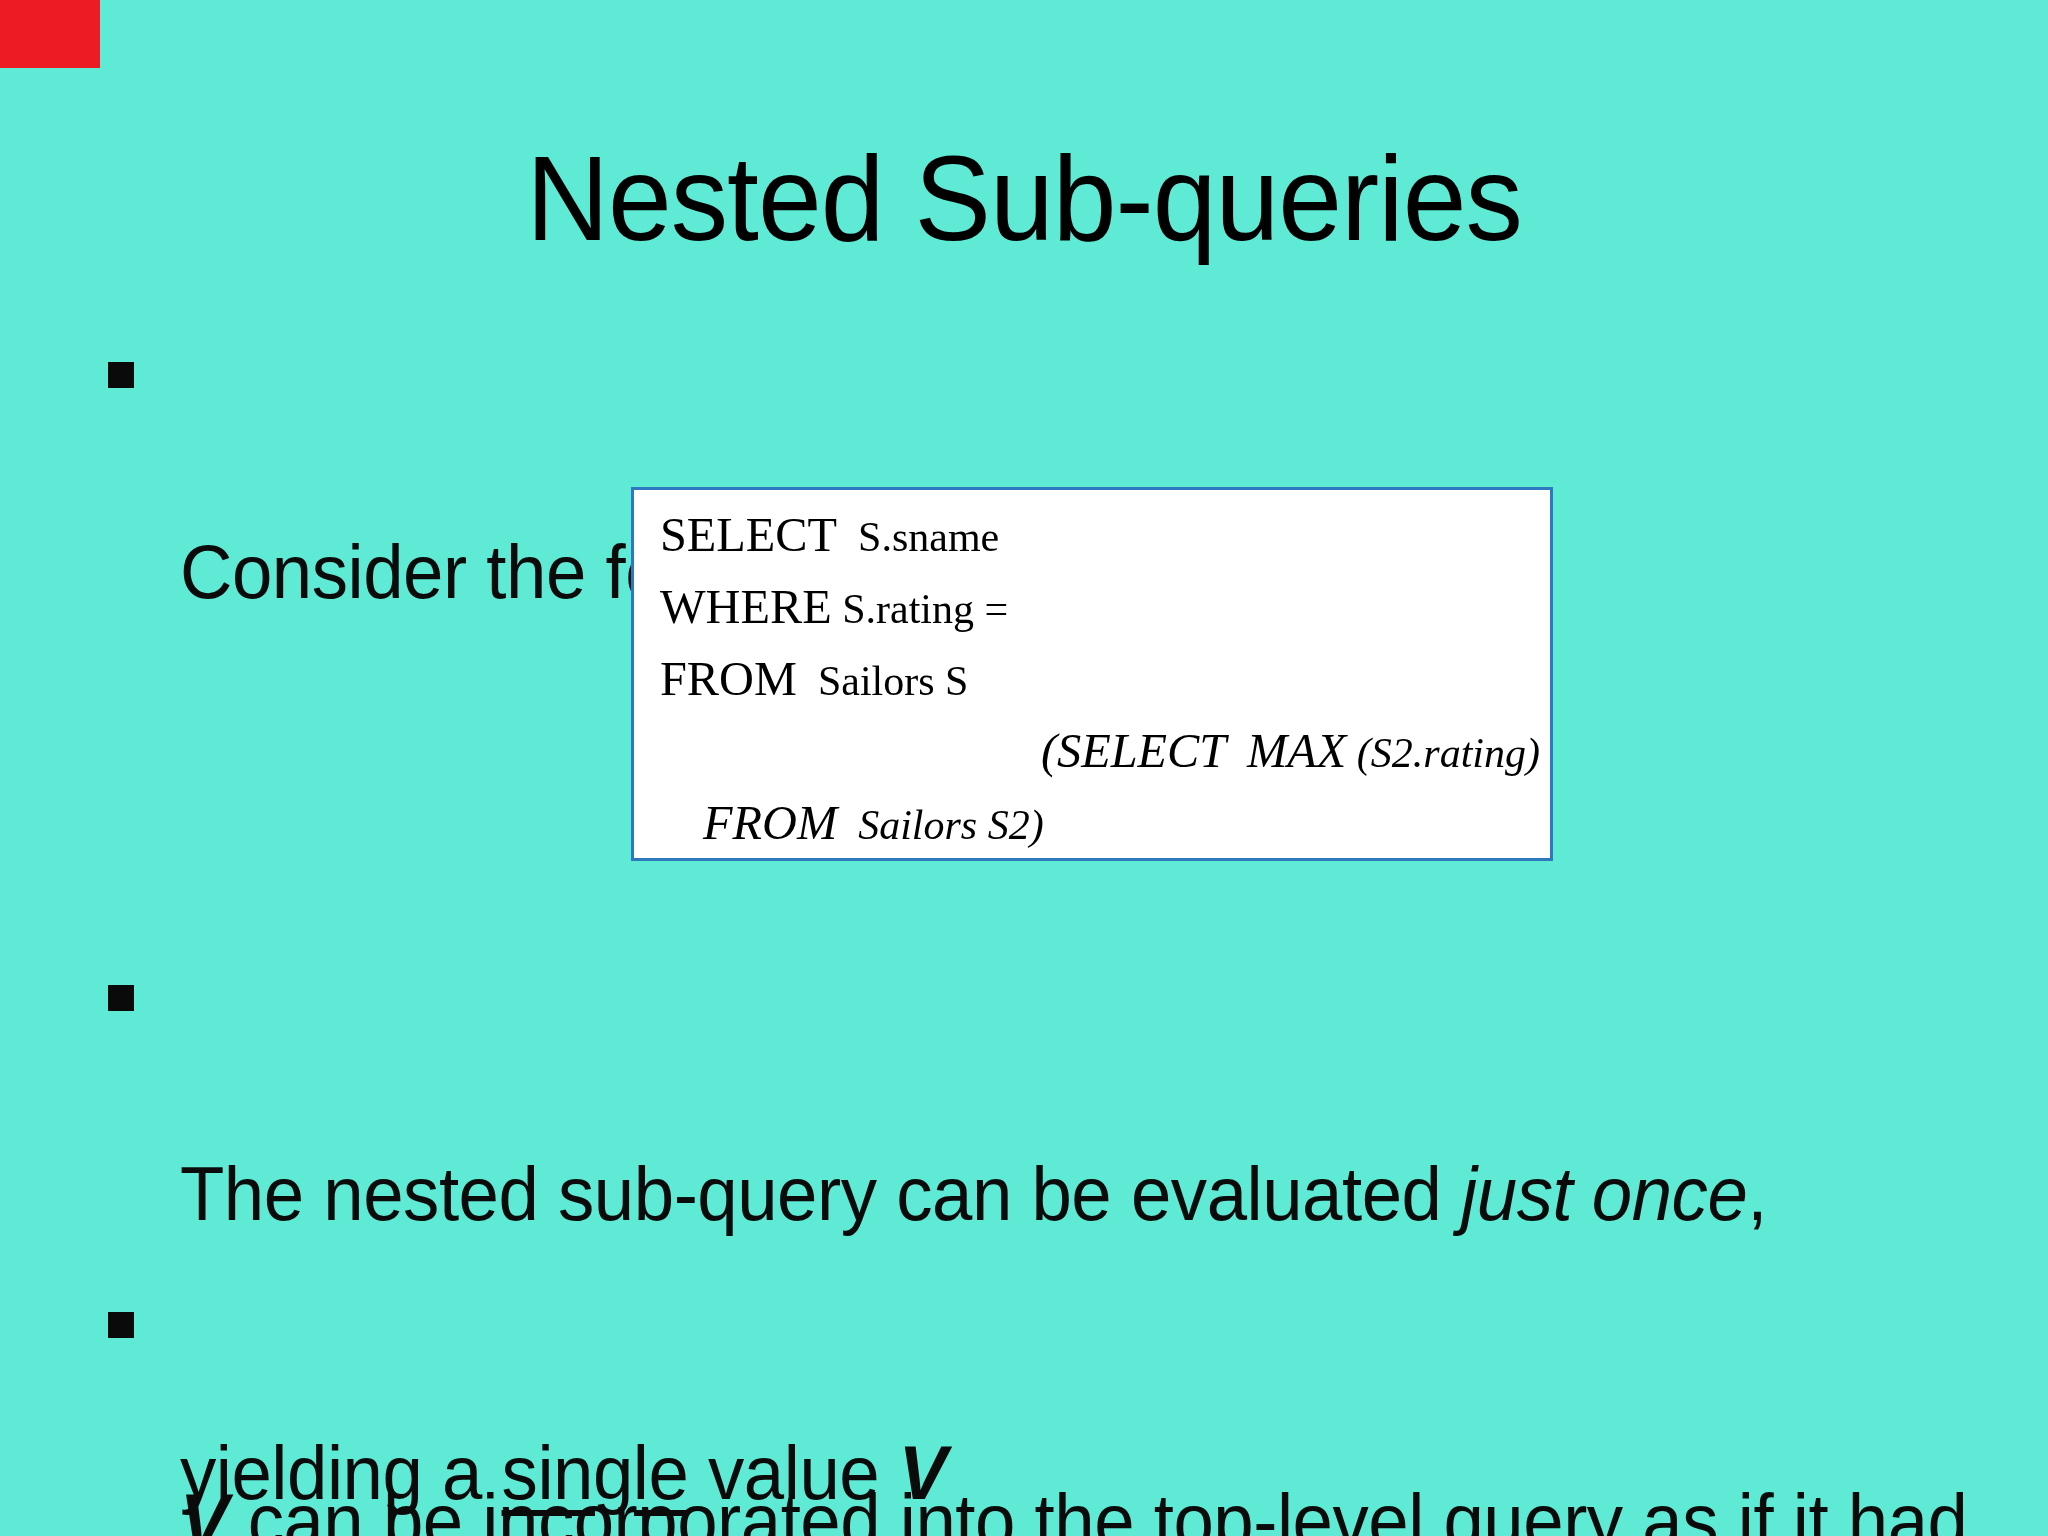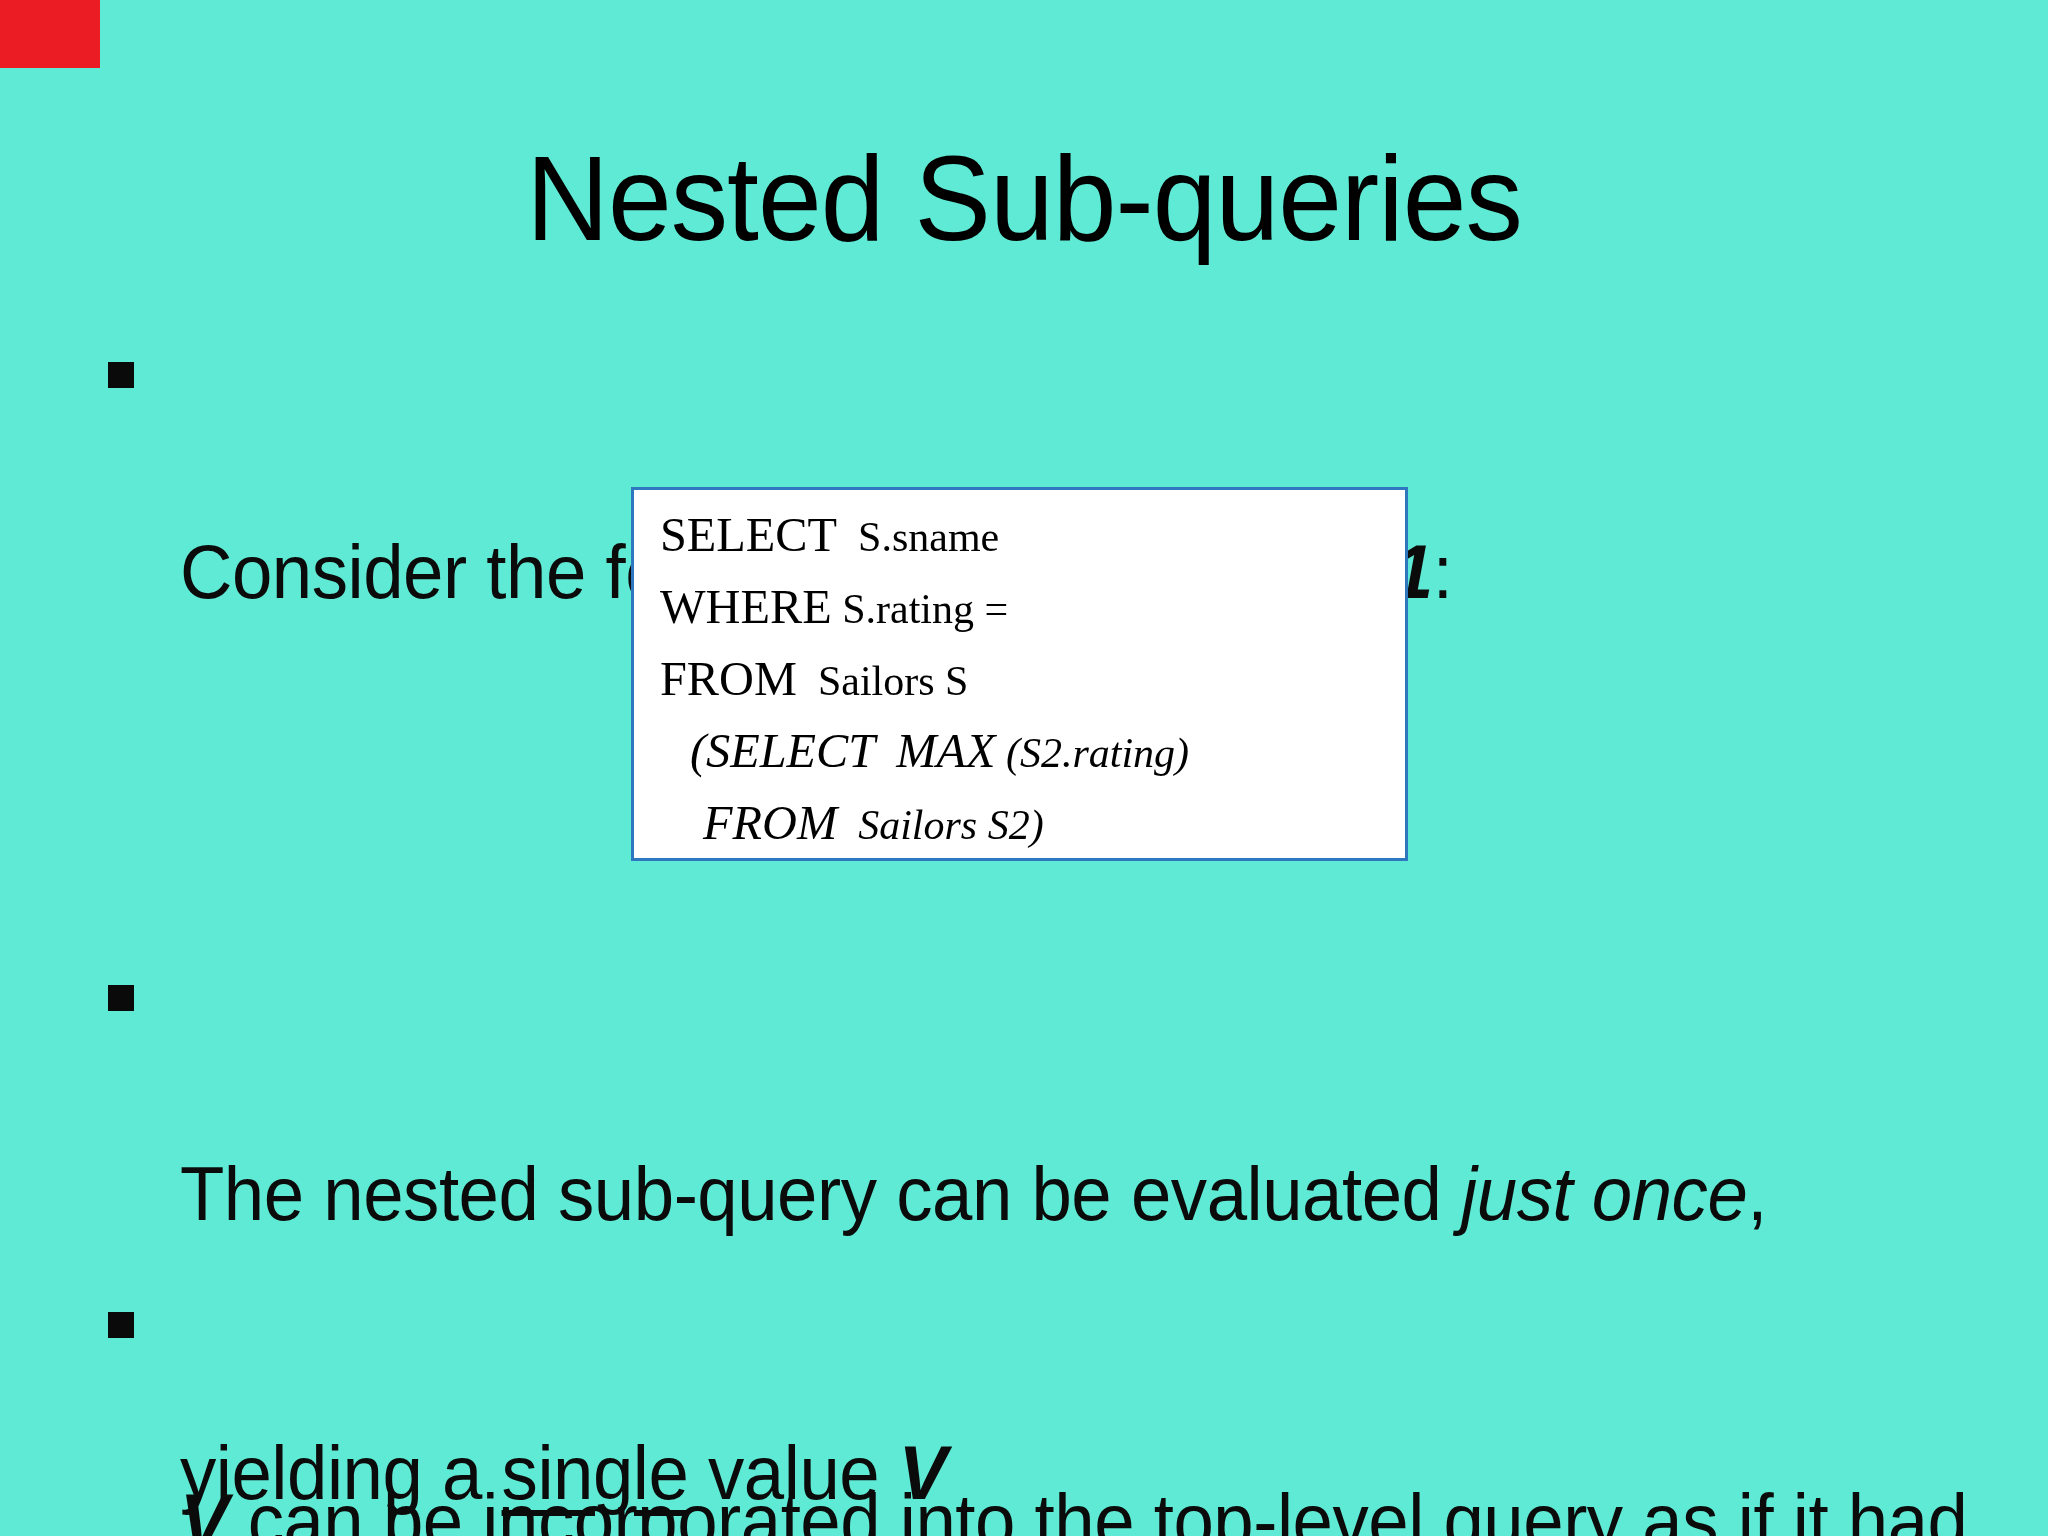--- a/index.html
+++ b/index.html
@@ -34,29 +34,29 @@
           transform:scaleX(.955);transform-origin:0 0;white-space:pre;}
   .b1{top:339px;}
   .b2{top:961px;}
   .b3{top:1288px;}
 
   .s-i{font-style:italic;}
   .s-bi{font-style:italic;font-weight:700;}
   .s-u{text-decoration:underline;text-decoration-thickness:6px;text-underline-offset:11px;}
 
   
-  .sqlbox{position:absolute;left:631px;top:487px;width:777px;height:374px;
+  .sqlbox{position:absolute;left:631px;top:487px;width:922px;height:374px;
           box-sizing:border-box;border:3px solid var(--blue);background:#fff;
           padding:10px 10px 0 26px;
           font-family:"Liberation Serif",serif;font-size:42px;line-height:70px;
           color:#000;}
   .sql-line{white-space:pre;}
   .s-kw{font-size:1.15em;}
   .sql-line.sub{font-style:italic;}
-  .sql-line.ind1{margin-left:30px;}
+  .sql-line.ind1{margin-left:30px;text-align:right;}
   .sql-line.ind2{margin-left:43px;}
 </style>
 </head>
 <body>
 
 <div class="slide">
 
   <div class="red-marker"></div>
 
   <h1 class="title">Nested Sub-queries</h1>

